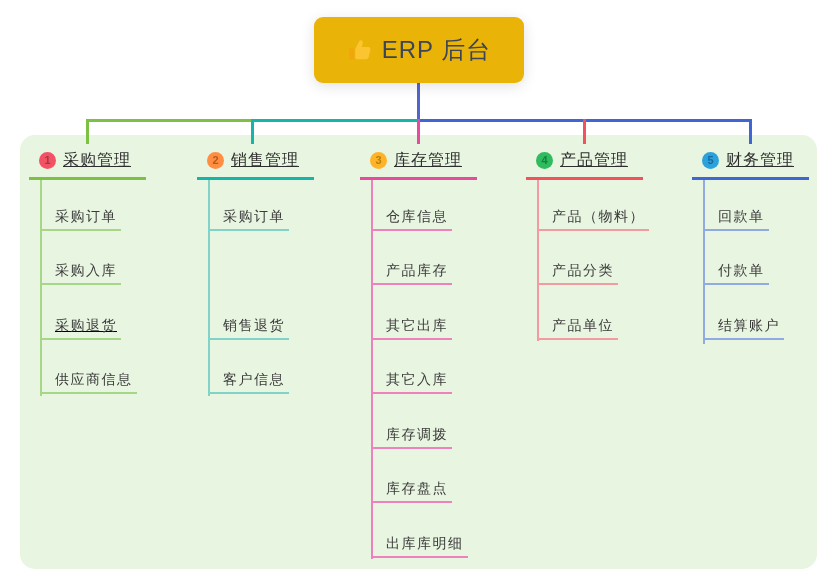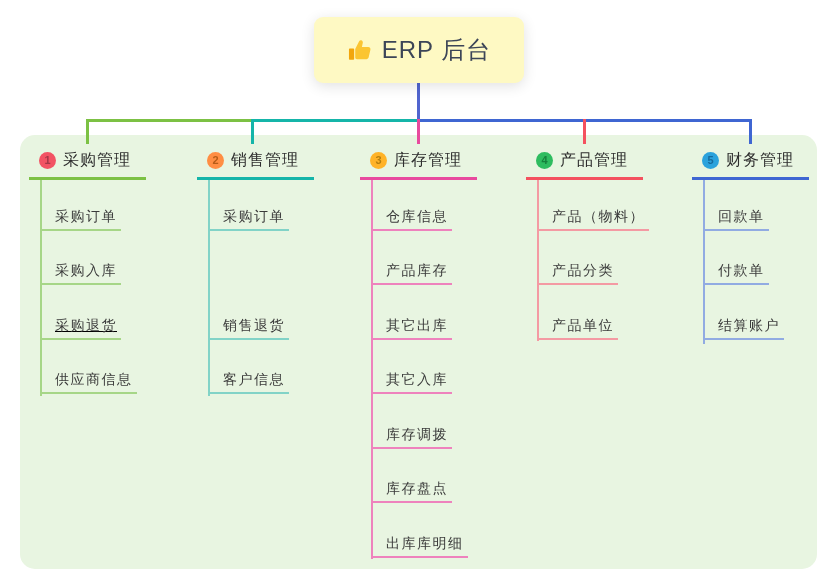--- a/index.html
+++ b/index.html
@@ -3,21 +3,21 @@
 <meta charset="utf-8">
 <style>
   html,body{margin:0;padding:0;background:#fff;}
   .stage{
     position:relative;width:839px;height:588px;overflow:hidden;background:#fff;
     font-family:"Liberation Sans","DejaVu Sans",sans-serif;
   }
   
   .root-node{
     position:absolute;left:314px;top:17px;width:210px;height:66px;
-    background:#fef9c3;border-radius:9px;box-shadow:0 3px 14px rgba(0,0,0,.12);
+    background:#eab308;border-radius:9px;box-shadow:0 3px 14px rgba(0,0,0,.12);
     display:flex;align-items:center;justify-content:center;gap:9px;cursor:pointer;
   }
   .root-title{font-size:24px;color:#3c4557;font-weight:500;letter-spacing:1px;}
   .thumb-icon{width:26px;height:26px;display:block;}
   
   .cline{position:absolute;}
   
   .panel{
     position:absolute;left:20px;top:135px;width:797px;height:434px;
     background:#e8f5e1;border-radius:15px;
@@ -26,21 +26,21 @@
   .branch-head{
     position:absolute;top:144px;width:117px;height:36px;box-sizing:border-box;
     border-bottom:3px solid #000;display:flex;align-items:center;gap:7px;
     padding-left:10px;cursor:pointer;
   }
   .badge{
     width:17px;height:17px;border-radius:50%;flex:0 0 auto;
     display:flex;align-items:center;justify-content:center;
     font-size:11px;font-weight:bold;line-height:1;
   }
-  .branch-label{font-size:16px;color:#2e2e2e;font-weight:500;letter-spacing:1px;white-space:nowrap;}
+  .branch-label{font-size:16px;color:#2e2e2e;font-weight:500;letter-spacing:1px;white-space:nowrap;text-decoration:underline;}
   
   .spine{position:absolute;width:2px;top:180px;}
   
   .child{
     position:absolute;height:40px;box-sizing:border-box;
     border-bottom:2px solid #000000;display:flex;align-items:flex-end;
     padding:0 4px 4px 15px;cursor:pointer;white-space:nowrap;
   }
   .child span{font-size:14px;color:#3a3a3a;letter-spacing:1.5px;line-height:1.2;}
 </style>

